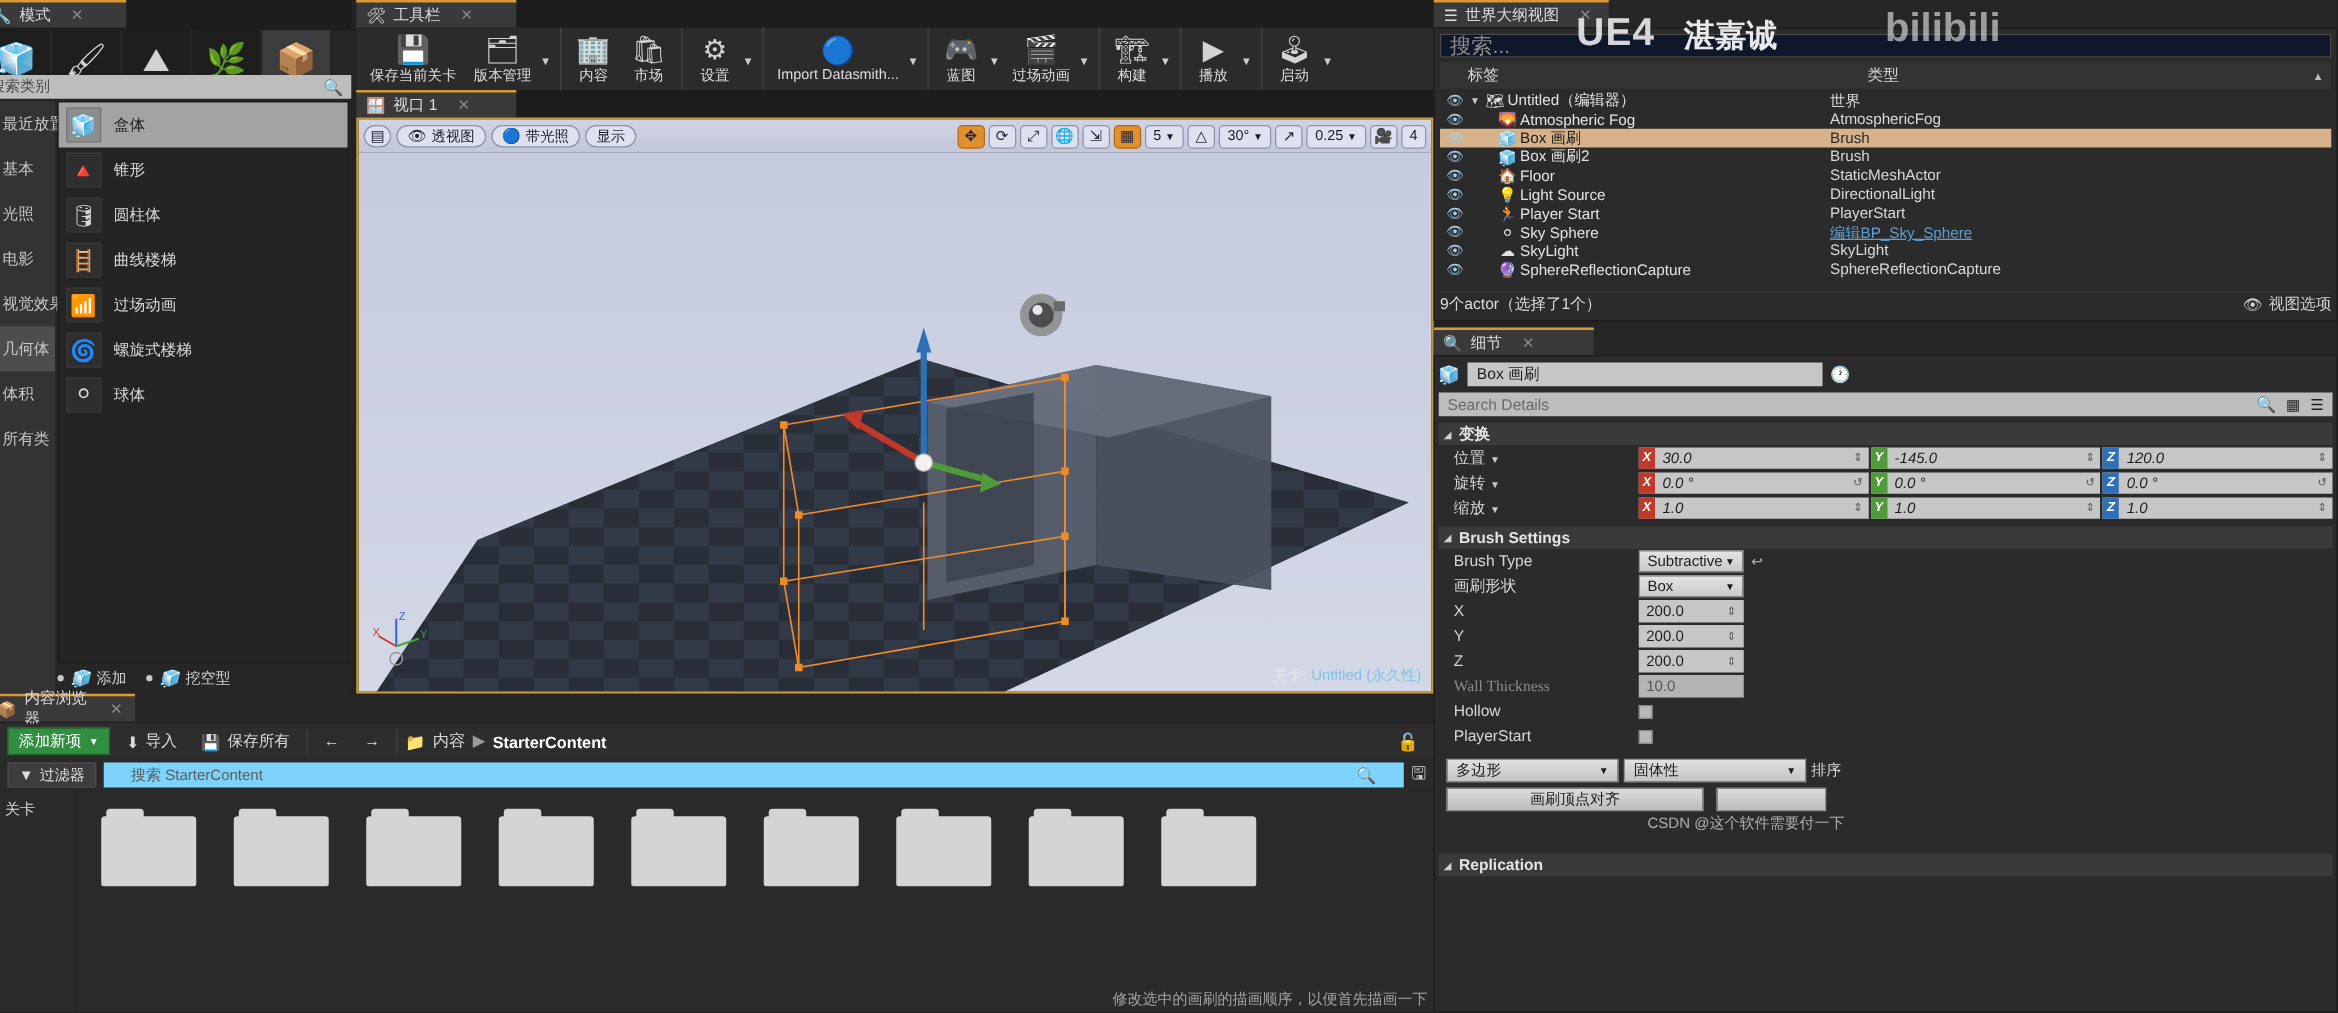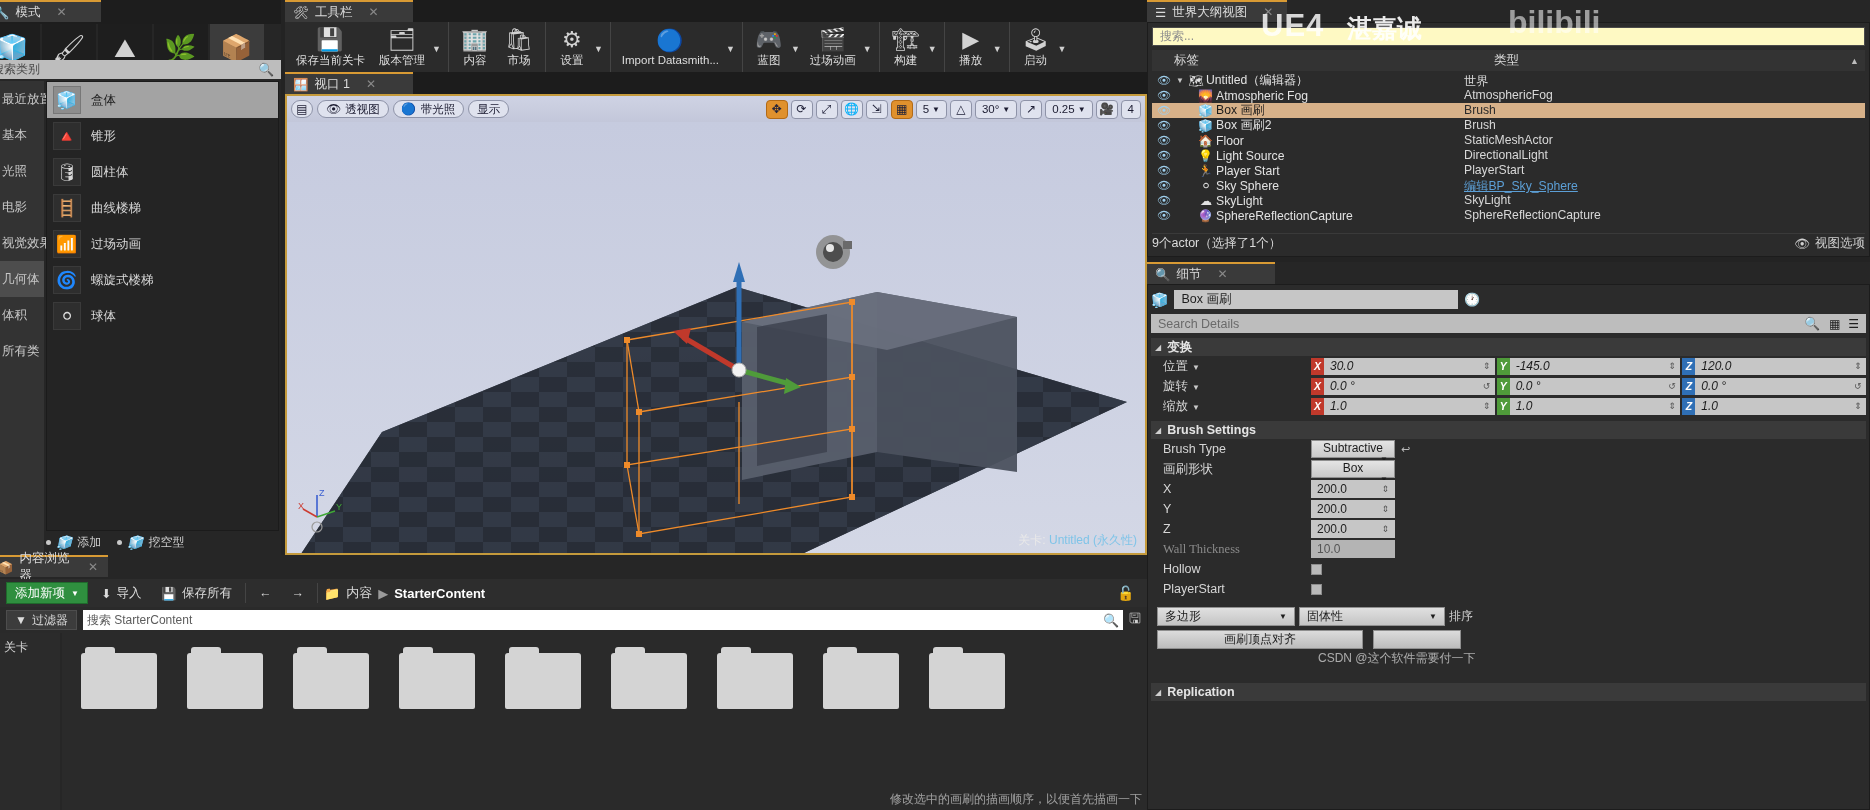--- a/index.html
+++ b/index.html
@@ -89,38 +89,38 @@
   .cbbtn{ height:22px; display:flex; align-items:center; gap:5px; padding:0 7px; color:#dcdcdc; font-size:12.5px; }
   .cbsep{ width:1px; height:20px; background:#444; }
   .crumb{ display:flex; align-items:center; gap:6px; font-size:13px; color:#d9d9d9; }
   .crumb .sep{ color:#9a9a9a; }
   .crumb .cur{ font-weight:bold; color:#fff; }
   #cb-lock{ margin-left:auto; color:#b8b8b8; font-size:14px; padding-right:6px; }
   #cb-filter{ position:absolute; left:0; top:52px; right:0; height:26px; background:#2a2a2a;
               display:flex; align-items:center; gap:6px; padding:0 6px; }
   #filterbtn{ height:20px; background:#3c3c3c; border:1px solid #4d4d4d; display:flex; align-items:center;
               gap:5px; padding:0 8px; font-size:12px; color:#ddd; }
-  #cb-search{ flex:1; height:20px; background:#ffffff; display:flex; align-items:center;
-              padding:0 4px; color:#5c5c5c; font-size:12px;text-align:center; }
+  #cb-search{ flex:1; height:20px; background:#7dd3fc; display:flex; align-items:center;
+              padding:0 22px; color:#5c5c5c; font-size:12px;text-align:center; }
   #cb-search .mag{ margin-left:auto; color:#1f1f1f; font-size:13px; }
   #cb-save{ color:#cfcfcf; font-size:14px; }
   #cb-left{ position:absolute; left:0; top:78px; width:60px; bottom:0; background:#2b2b2b; padding-top:6px; }
   #cb-grid{ position:absolute; left:62px; top:78px; right:0; bottom:0; background:#2a2a2a;
             display:flex; gap:16px; padding:20px 12px; align-items:flex-start; }
   .asset{ width:90px; display:flex; flex-direction:column; align-items:center; gap:4px; }
   .folder{ width:76px; height:56px; background:#d4d4d4; border-radius:3px 3px 2px 2px; position:relative; }
   .folder:before{ content:""; position:absolute; left:4px; top:-6px; width:30px; height:8px; background:#d4d4d4; border-radius:3px 3px 0 0; }
 
   
   #wo{ left:1147px; top:0; width:723px; height:257px; background:#262626; }
   #wo-tab{ position:absolute; left:0; top:0; width:140px; }
   #wo-body{ position:absolute; left:0; top:22px; right:0; bottom:0; background:#2b2b2b;
             border:1px solid #1c1c1c; padding:4px; }
-  #wo-search{ height:19px; background:#fef9c3; border:1px solid #4a4a4a; display:flex; align-items:center;
-              padding:0 7px; color:#8d8d8d; font-size:12px; }
+  #wo-search{ height:19px; background:#0f172a; border:1px solid #4a4a4a; display:flex; align-items:center;
+              padding:0 7px; color:#8d8d8d; font-size:17px; }
   #wo-head{ height:21px; margin-top:4px; background:#333; display:flex; align-items:center;
             font-size:12.5px; color:#d8d8d8;gap:32px; }
   #wo-head .c1{ width:310px; padding-left:22px; }
   #wo-head .c2{ flex:1; }
   #wo-head .sortc{ color:#bdbdbd; font-size:9px; margin-left:4px; }
   .orow{ height:15px; display:flex; align-items:center; font-size:12.2px; color:#e2e2e2; }
   .orow.sel{ background:#d7b189; color:#1a1a1a; }
   .orow .eye{ width:24px; text-align:center; color:#9fd0ee; font-size:11px; }
   .orow .arrow{ width:10px; color:#c8c8c8; font-size:8px; }
   .orow .ico{ width:20px; text-align:center; font-size:12px; }
@@ -154,21 +154,21 @@
   .plabel.dim{ color:#8a8a8a;font-family:Liberation Serif, serif; }
   .plabel .car{ font-size:8px; margin-left:4px; color:#c9c9c9; }
   .vecrow{ display:flex; gap:2px; flex:1; }
   .vf{ flex:1; height:17px; display:flex; align-items:center; background:#c6c6c6; }
   .vf .ax{ width:13px; height:17px; display:flex; align-items:center; justify-content:center;
            color:#fff; font-size:10.5px; font-weight:bold; }
   .vf .ax.x{ background:#c0392b; } .vf .ax.y{ background:#4f9b3a; } .vf .ax.z{ background:#2f6fb5; }
   .vf .val{ flex:1; padding-left:6px; color:#1d1d1d; font-size:12px; }
   .vf .spin{ width:12px; color:#555; font-size:9px; }
   .combo{ height:18px; background:linear-gradient(#e4e4e4,#c9c9c9); border:1px solid #8f8f8f;
-          display:flex; align-items:center; padding:0 6px; color:#1c1c1c; font-size:12px; width:84px;flex-direction:column; }
+          display:flex; align-items:center; padding:0 6px; color:#1c1c1c; font-size:12px; width:84px; }
   .combo .cc{ margin-left:auto; font-size:8px; }
   .txtfield{ height:18px; background:#c6c6c6; display:flex; align-items:center; padding:0 6px;
              color:#1d1d1d; font-size:12px; width:84px; }
   .txtfield.dim{ background:#b4b4b4; color:#555; }
   .txtfield .spin{ margin-left:auto; color:#555; font-size:9px; }
   .chk{ width:11px; height:11px; background:#b9b9b9; border:1px solid #8c8c8c; }
   .resetic{ color:#b9b9b9; font-size:11px; margin-left:6px; }
   #polybar{ display:flex; gap:4px; align-items:center; margin-top:8px; padding:0 6px; }
   .pcombo{ height:19px; background:linear-gradient(#e0e0e0,#c4c4c4); border:1px solid #8f8f8f;
            display:flex; align-items:center; padding:0 7px; color:#1c1c1c; font-size:12px; }

